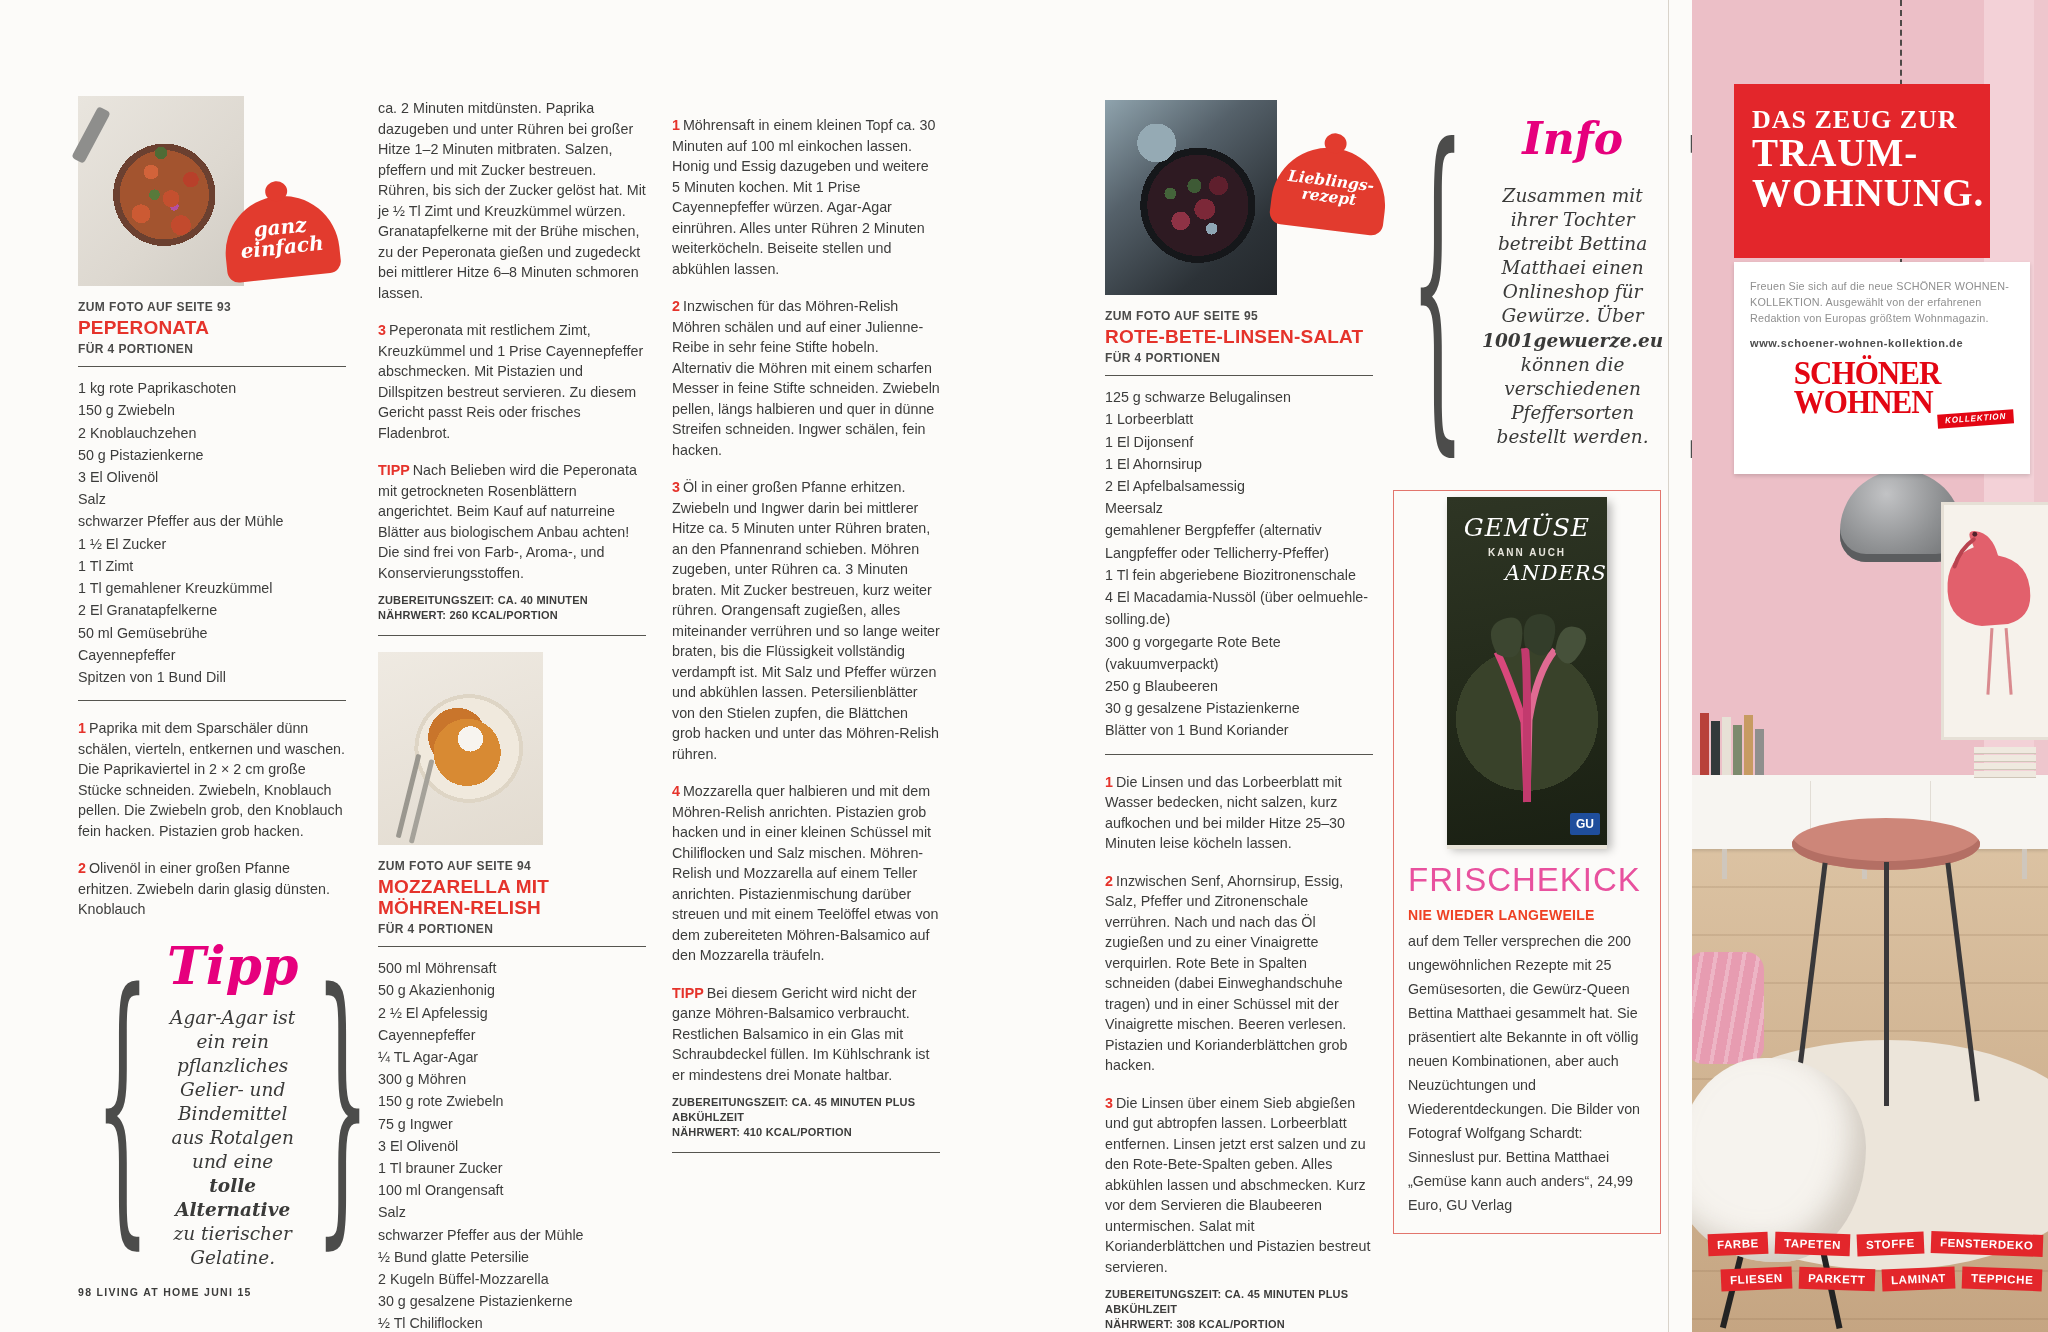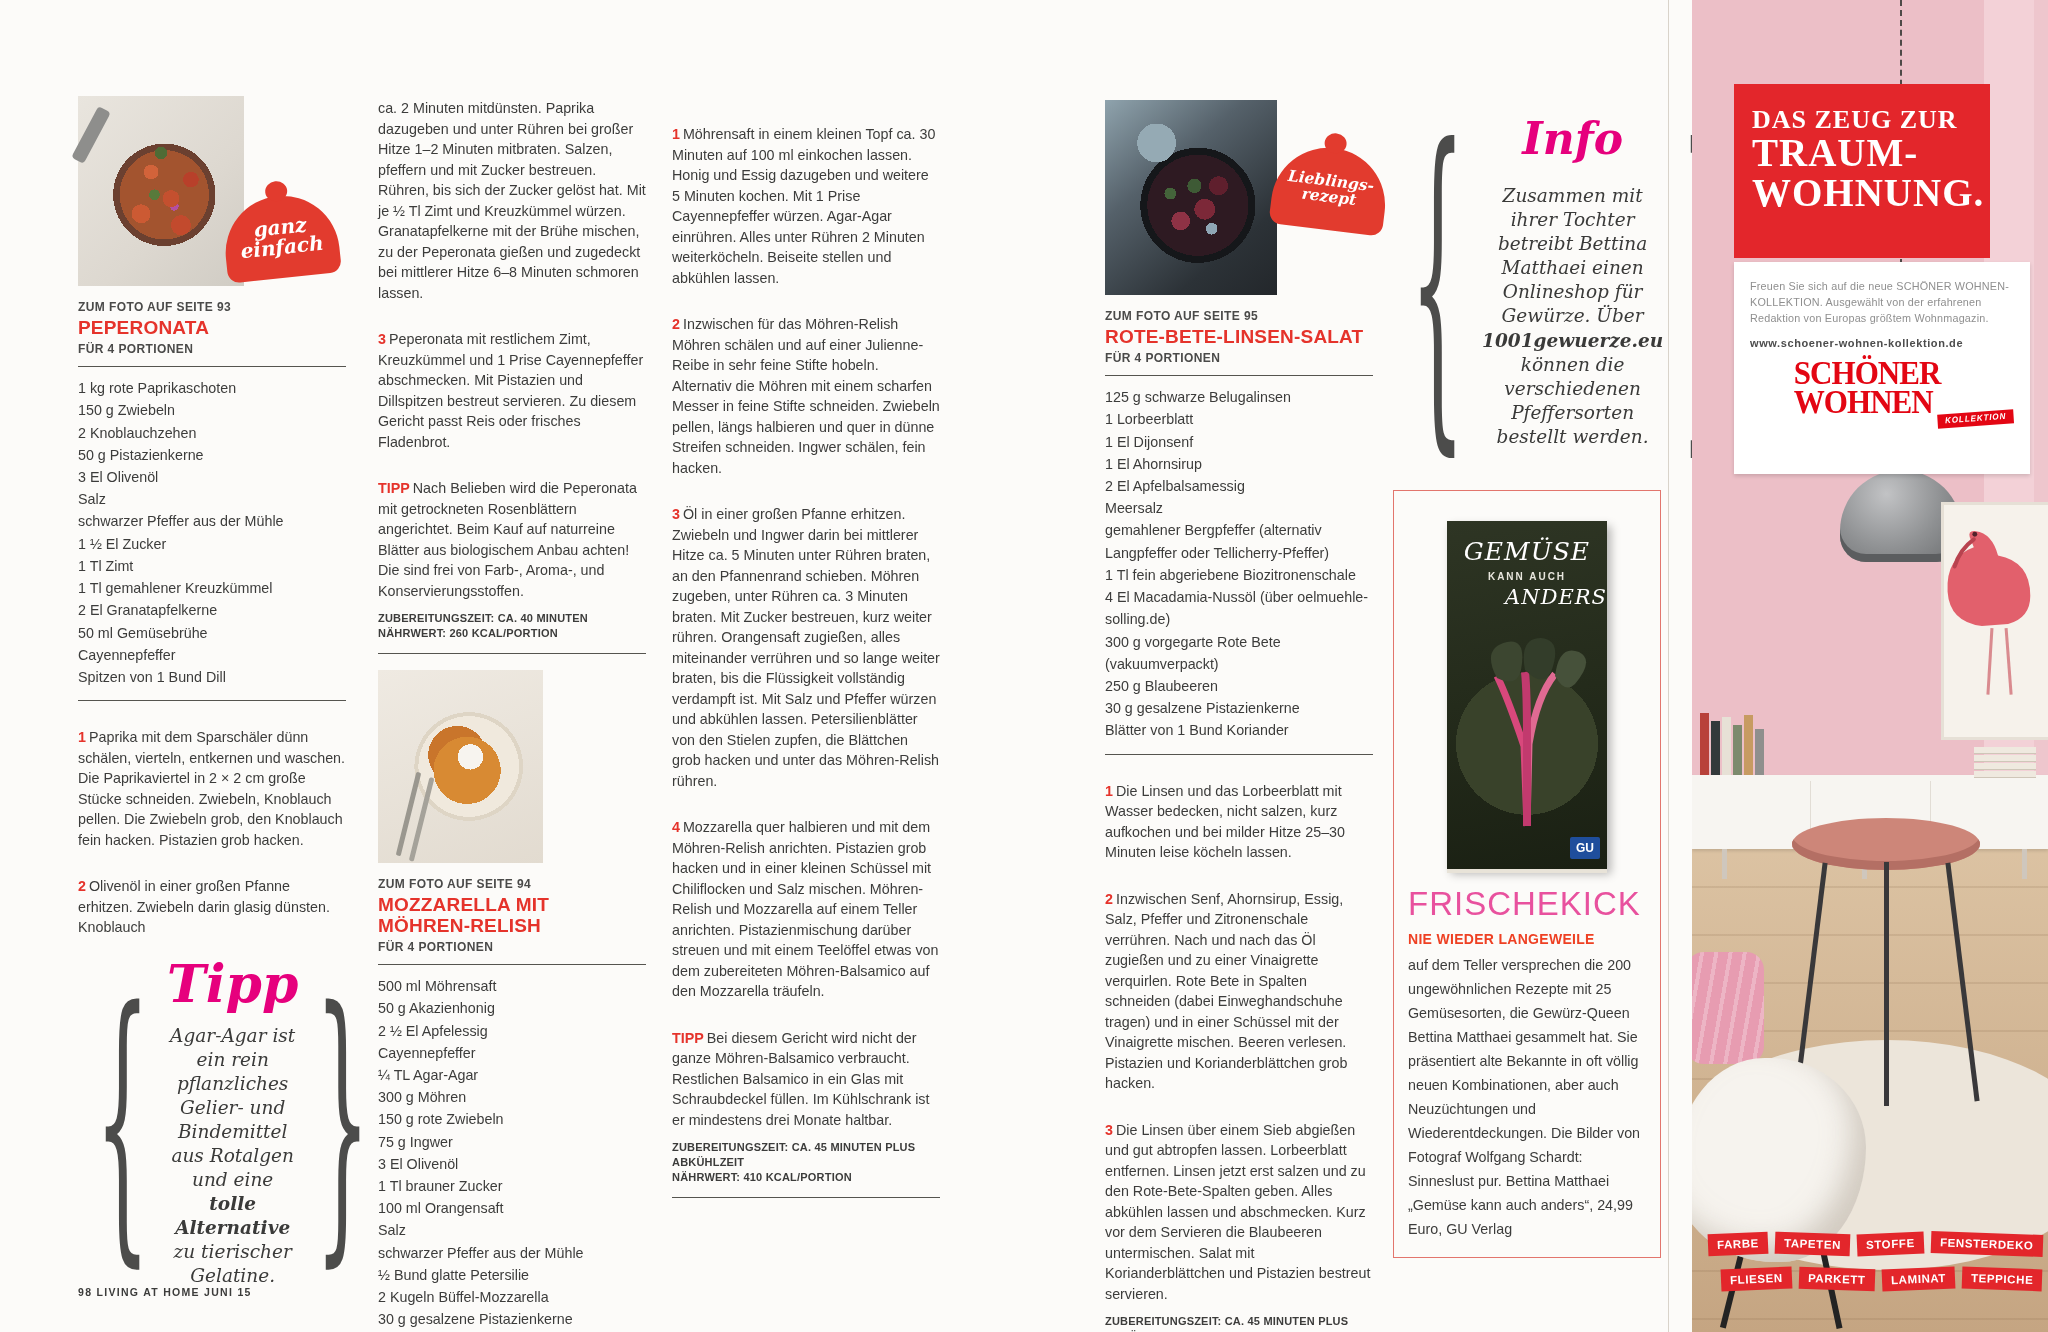--- a/index.html
+++ b/index.html
@@ -9,21 +9,21 @@
 
   
   .col { position:absolute; }
   .photo { position:relative; width:166px; height:190px; margin-bottom:14px; }
   .photo-ref { font-size:12px; font-weight:bold; letter-spacing:.4px; color:#4a4a49; margin-bottom:3px; }
   .r-title { font-size:19px; font-weight:bold; color:#e5332b; letter-spacing:.2px; line-height:1.12; margin-bottom:4px; }
   .servings { font-size:12px; font-weight:bold; letter-spacing:.4px; color:#4a4a49; margin-bottom:10px; }
   .rule { border:none; border-top:1.5px solid #55544f; margin:0; }
   ul.ingredients { list-style:none; padding:10px 0 12px 0; }
   ul.ingredients li { font-size:14.3px; line-height:22.2px; color:#3c3c3b; }
-  .step, .para, .tip-para { font-size:14.3px; line-height:20.5px; color:#3c3c3b; margin-top:26px; }
+  .step, .para, .tip-para { font-size:14.3px; line-height:20.5px; color:#3c3c3b; margin-top:17px; }
   .step .num { color:#e5332b; font-weight:bold; margin-right:3px; }
   .tip-para .tip-label { color:#e5332b; font-weight:bold; margin-right:3px; }
   .meta { font-size:11px; font-weight:bold; letter-spacing:.2px; color:#3c3c3b; line-height:1.35; margin-top:10px; }
   .bottom-rule { margin-top:12px; }
   .footer { position:absolute; left:78px; top:1286px; font-size:10.5px; font-weight:bold; letter-spacing:1.3px; color:#3c3c3b;text-align:right; }
 
   
   .photo1 {
     background:
       radial-gradient(circle at 56% 54%, #c4502f 0 6%, transparent 6%),
@@ -79,21 +79,21 @@
   .info-box { height:378px; }
   .info-box .brace { transform:scaleY(2.5) scaleX(.62); }
   .quote-content { width:200px; text-align:center; }
   .quote-title { font-family:"DejaVu Serif",serif; font-style:italic; font-weight:bold; color:#e6007d; }
   .tip-box .quote-title { font-size:52px; margin-bottom:10px; }
   .info-box .quote-title { font-size:44px; margin-bottom:20px; }
   .quote-text { font-family:"DejaVu Serif",serif; font-style:italic; font-size:18.5px; line-height:1.3; color:#3a3a39; }
   .quote-text b { font-weight:bold; }
 
   
-  .fk-box { margin-top:20px; border:1.5px solid #e2756d; padding:24px 12px 16px 12px; }
+  .fk-box { margin-top:20px; border:1.5px solid #e2756d; padding:0 12px 16px 12px; }
   .book { position:relative; width:160px; height:348px; margin:6px auto 16px auto; box-shadow:4px 5px 9px rgba(0,0,0,.28);
     background:
       radial-gradient(circle at 50% 64%, #39422a 0 30%, transparent 30%),
       linear-gradient(170deg,#2e3524 0%,#242b1b 50%,#1a2013 100%); }
   .book::after { content:""; position:absolute; left:0; bottom:-4px; width:100%; height:4px; background:#e8e3d8; }
   .book-t1 { position:absolute; top:16px; width:100%; text-align:center; font-family:"DejaVu Serif",serif; font-style:italic; color:#fff; font-size:25px; letter-spacing:1px; }
   .book-t2 { position:absolute; top:50px; width:100%; text-align:center; color:#e8e6dd; font-size:10px; letter-spacing:2px; font-weight:bold; }
   .book-t3 { position:absolute; top:64px; width:100%; text-align:right; font-family:"DejaVu Serif",serif; font-style:italic; color:#fff; font-size:21px; letter-spacing:1px; }
   .veg-svg { position:absolute; left:20px; top:100px; width:120px; height:230px; }
   .gu-logo { position:absolute; right:7px; bottom:10px; background:#1f4e9c; color:#fff; font-weight:bold; font-size:12px; padding:4px 6px; border-radius:2px; }

